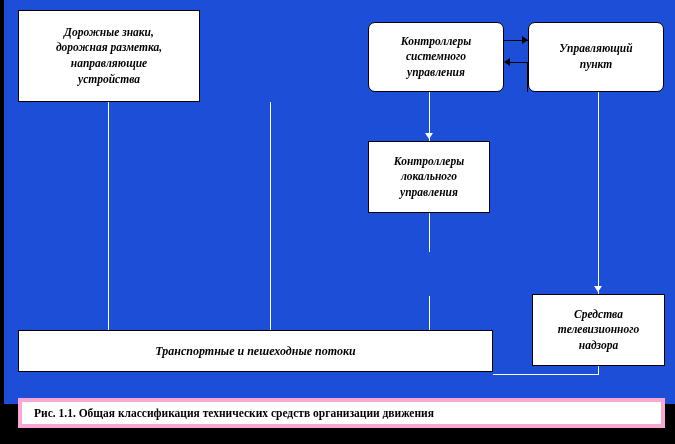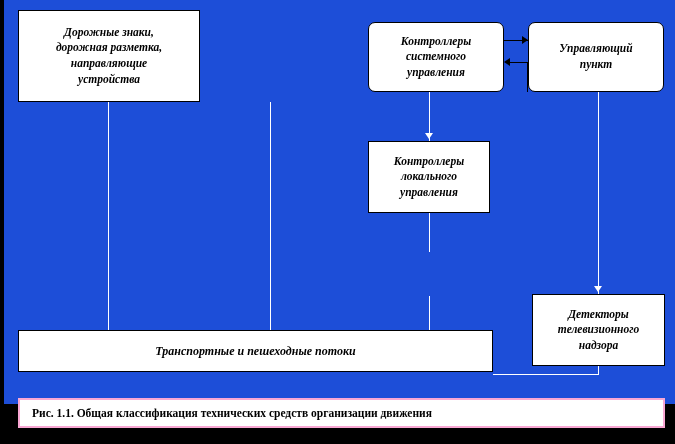--- a/index.html
+++ b/index.html
@@ -44,21 +44,21 @@
   .box .txt {
     display: block;
     white-space: pre-line;
   }
   .wide-flow {
     font-size: 12px;
   }
   .caption-bar {
     position: absolute;
     background: #ffffff;
-    border: 2px solid #f9a8d4;
+    border: 4px solid #f9a8d4;
     box-sizing: border-box;
     display: flex;
     align-items: center;
     color: #000000;
     font-weight: bold;
     font-size: 11.5px;
     padding-left: 12px;
     font-style: normal;
   }
   .line {
@@ -128,21 +128,21 @@
   <div class="arrow-left" style="left:500px; top:58px;"></div>
 
   <div class="box" style="left:364px; top:141px; width:122px; height:72px;">
     <span class="txt">Контроллеры
 локального
 управления</span>
   </div>
 
 
   <div class="box" style="left:528px; top:294px; width:133px; height:72px;">
-    <span class="txt">Детекторы
+    <span class="txt">Средства
 телевизионного
 надзора</span>
   </div>
 
   <div class="box wide-flow" style="left:14px; top:330px; width:475px; height:42px;">
     <span class="txt">Транспортные и пешеходные потоки</span>
   </div>
 
   <div class="line vline" style="left:104px; top:102px; height:228px;"></div>
   <div class="line vline" style="left:266px; top:102px; height:228px;"></div>

